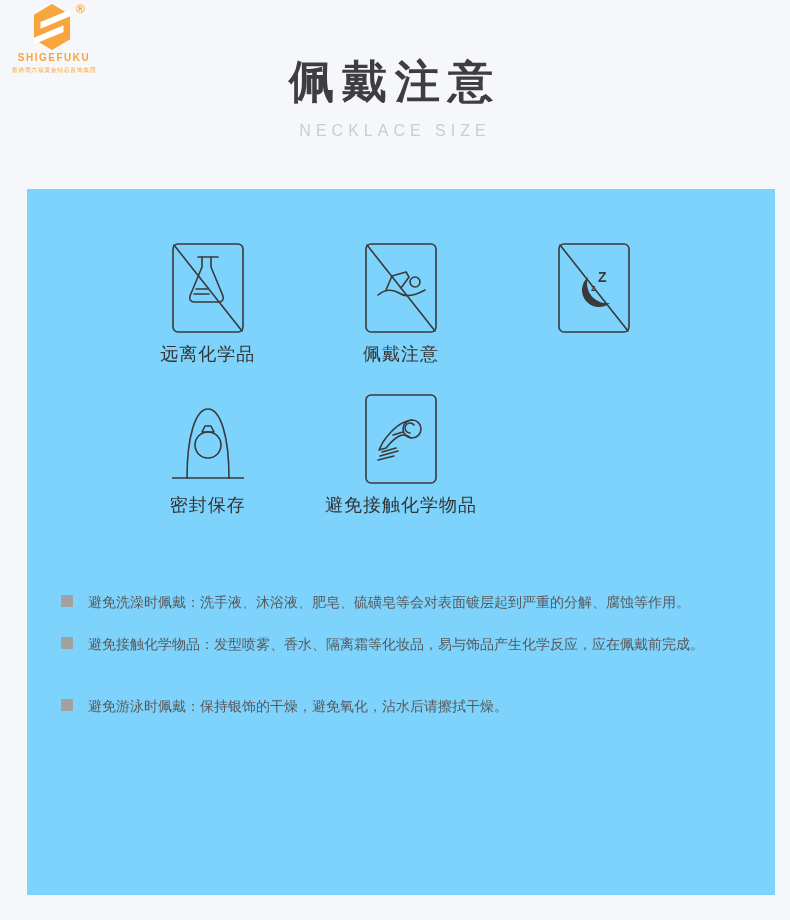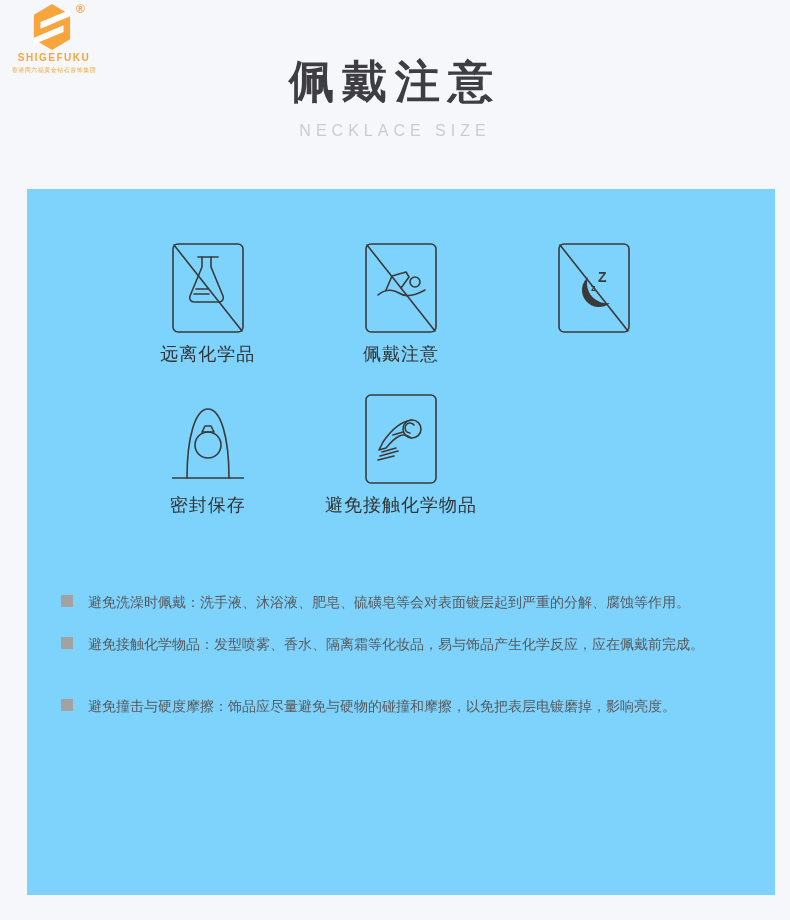--- a/index.html
+++ b/index.html
@@ -136,17 +136,17 @@
     <div class="note">
       <span class="note-marker"></span>
       <span class="note-text">避免洗澡时佩戴：洗手液、沐浴液、肥皂、硫磺皂等会对表面镀层起到严重的分解、腐蚀等作用。</span>
     </div>
     <div class="note">
       <span class="note-marker"></span>
       <span class="note-text">避免接触化学物品：发型喷雾、香水、隔离霜等化妆品，易与饰品产生化学反应，应在佩戴前完成。</span>
     </div>
     <div class="note">
       <span class="note-marker"></span>
-      <span class="note-text">避免撞击与硬度摩擦：饰品应尽量避免与硬物的碰撞和摩擦，以免把表层电镀磨掉，影响亮度。</span>
+      <span class="note-text">避免游泳时佩戴：保持银饰的干燥，避免氧化，沾水后请擦拭干燥。</span>
     </div>
   </div>
 
 </div>
 
 </body></html>

